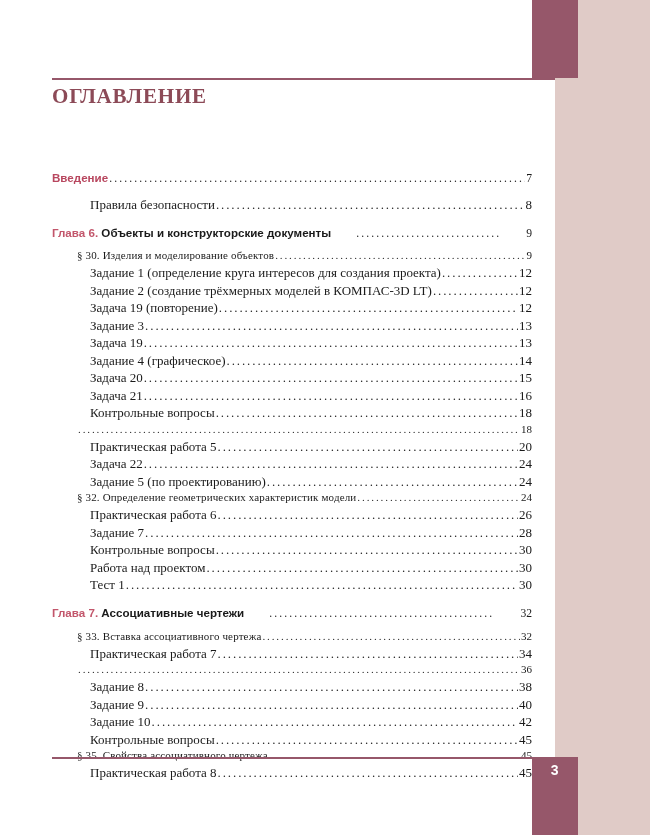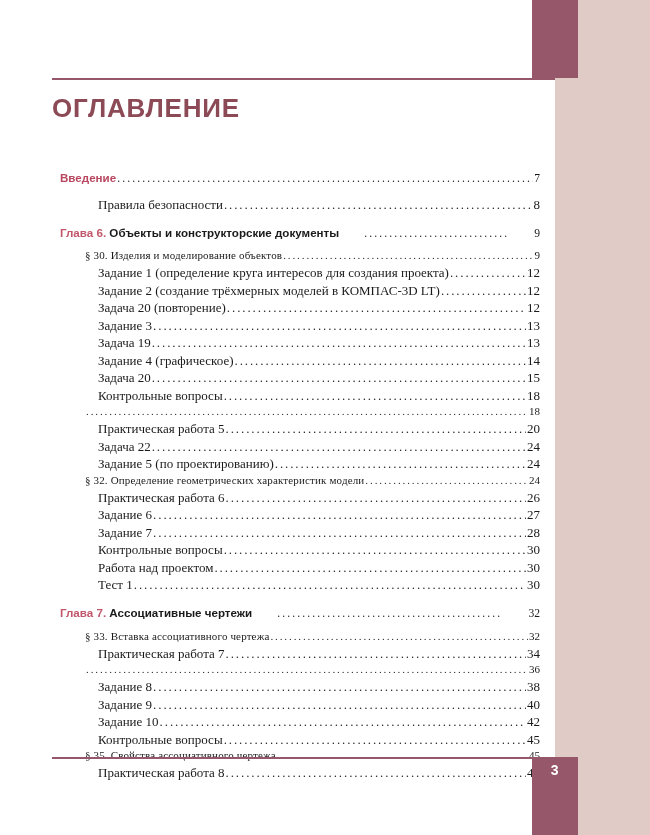--- a/index.html
+++ b/index.html
@@ -73,32 +73,32 @@
     top: 757px;
     width: 503px;
     height: 2px;
     background: #96576a;
   }
 
   
   .toc-title {
     position: absolute;
     left: 52px;
-    top: 93px;
-    font-family: Liberation Sans, sans-serif;
+    top: 84px;
+    font-family: Liberation Serif, serif;
     font-weight: bold;
-    font-size: 26px;
+    font-size: 21px;
     letter-spacing: 0.8px;
     color: #8c4a57;
   }
 
   
   .toc {
     position: absolute;
-    left: 60px;
+    left: 52px;
     top: 172px;
     width: 480px;
   }
 
   .row {
     display: flex;
     align-items: baseline;
     width: 100%;
     font-size: 11.4px;
     line-height: 1.0;
@@ -222,21 +222,21 @@
         <span class="lbl">Задание 1 (определение круга интересов для создания проекта)</span>
         <span class="dots"></span>
         <span class="pg">12</span>
       </div>
       <div class="row lvl-sub">
         <span class="lbl">Задание 2 (создание трёхмерных моделей в КОМПАС-3D LT)</span>
         <span class="dots"></span>
         <span class="pg">12</span>
       </div>
       <div class="row lvl-sub">
-        <span class="lbl">Задача 20 (повторение)</span>
+        <span class="lbl">Задача 19 (повторение)</span>
         <span class="dots"></span>
         <span class="pg">12</span>
       </div>
       <div class="row lvl-sub">
         <span class="lbl">Задание 3</span>
         <span class="dots"></span>
         <span class="pg">13</span>
       </div>
       <div class="row lvl-sub">
         <span class="lbl">Задача 19</span>
@@ -247,20 +247,25 @@
         <span class="lbl">Задание 4 (графическое)</span>
         <span class="dots"></span>
         <span class="pg">14</span>
       </div>
       <div class="row lvl-sub">
         <span class="lbl">Задача 20</span>
         <span class="dots"></span>
         <span class="pg">15</span>
       </div>
       <div class="row lvl-sub">
+        <span class="lbl">Задача 21</span>
+        <span class="dots"></span>
+        <span class="pg">16</span>
+      </div>
+      <div class="row lvl-sub">
         <span class="lbl">Контрольные вопросы</span>
         <span class="dots"></span>
         <span class="pg">18</span>
       </div>
       <div class="row lvl-par">
         <span class="dots"></span>
         <span class="pg">18</span>
       </div>
       <div class="row lvl-sub">
         <span class="lbl">Практическая работа 5</span>
@@ -279,25 +284,20 @@
       </div>
       <div class="row lvl-par">
         <span class="lbl">§ 32. Определение геометрических характеристик модели</span>
         <span class="dots"></span>
         <span class="pg">24</span>
       </div>
       <div class="row lvl-sub">
         <span class="lbl">Практическая работа 6</span>
         <span class="dots"></span>
         <span class="pg">26</span>
-      </div>
-      <div class="row lvl-sub">
-        <span class="lbl">Задание 6</span>
-        <span class="dots"></span>
-        <span class="pg">27</span>
       </div>
       <div class="row lvl-sub">
         <span class="lbl">Задание 7</span>
         <span class="dots"></span>
         <span class="pg">28</span>
       </div>
       <div class="row lvl-sub">
         <span class="lbl">Контрольные вопросы</span>
         <span class="dots"></span>
         <span class="pg">30</span>

